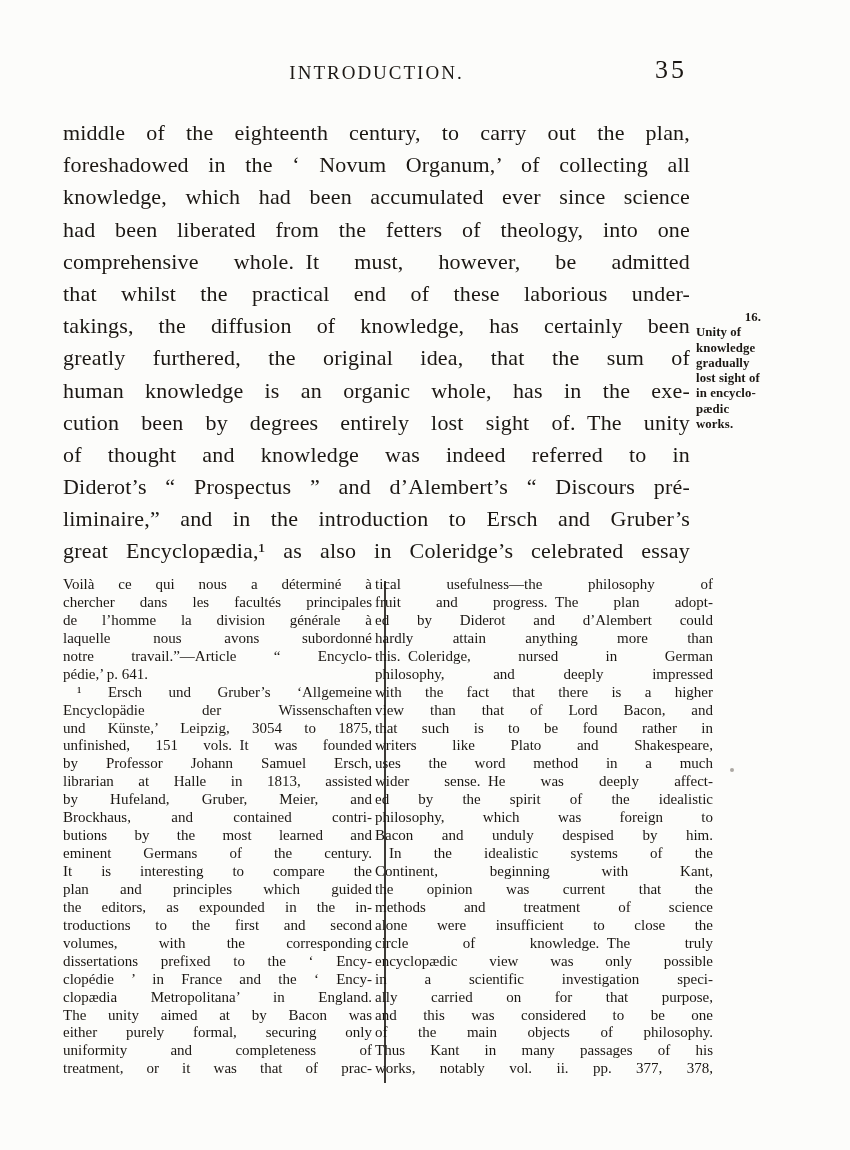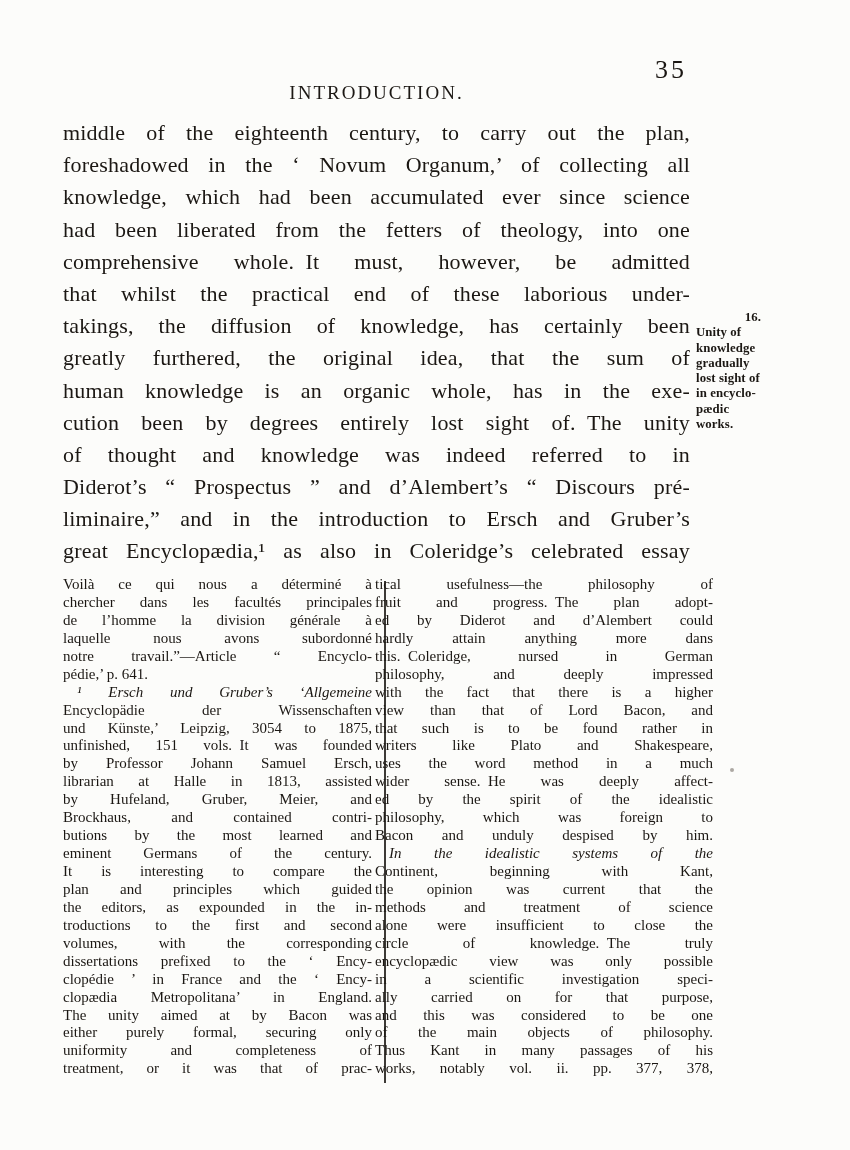--- a/index.html
+++ b/index.html
@@ -4,21 +4,21 @@
 <style>
   :root { --ink:#1b1713; --paper:#fcfcfa; }
   html,body { margin:0; padding:0; background:#e8e8e6; }
   .page {
     position:relative; width:850px; height:1150px; margin:0 auto;
     background:var(--paper); color:var(--ink); overflow:hidden;
     font-family:"Liberation Serif","DejaVu Serif",serif;
   }
   .running-head {
     position:absolute; left:63px; top:62px; width:627px;
-    text-align:center; font-size:19px; letter-spacing:2px; font-weight:400;margin-top:20px;
+    text-align:center; font-size:19px; letter-spacing:2px; font-weight:400;
   }
   .page-number {
     position:absolute; left:655px; top:55px; width:45px;
     font-size:26px; letter-spacing:3px; font-weight:400;
   }
   .body-text {
     position:absolute; left:63px; top:117px; width:627px;
     font-size:22px; letter-spacing:0.2px;
   }
   .body-text .line {
@@ -30,21 +30,21 @@
     font-size:12.8px; line-height:15.3px; font-weight:bold; letter-spacing:0.1px;
   }
   .margin-note .note-number { padding-left:22px;text-align:center; }
   .footnotes { position:absolute; top:576px; font-size:15px; }
   .fn-left  { left:63px;  width:309px; }
   .fn-right { left:375px; width:338px; }
   .footnotes .line {
     line-height:17.95px; height:17.95px; text-align:justify;
     text-align-last:justify; text-justify:inter-word; white-space:nowrap;
   }
-  .footnotes .line.indent { text-indent:14px;font-style:italic; }
+  .footnotes .line.indent { text-indent:14px; }
   .footnotes .line.end { text-align-last:left; }
   .column-rule {
     position:absolute; left:384px; top:581px; width:2px; height:502px;
     background:var(--ink); opacity:0.85;
   }
   .ink-speck {
     position:absolute; left:730px; top:768px; width:4px; height:4px;
     border-radius:50%; background:#8a857e; opacity:0.7;
   }
 </style>
@@ -116,21 +116,21 @@
       <div class="line">uniformity and completeness of</div>
       <div class="line">treatment, or it was that of prac-</div>
     </div>
 
   <div class="column-rule"></div>
 
   <div class="footnotes fn-right">
       <div class="line">tical usefulness—the philosophy of</div>
       <div class="line">fruit and progress. The plan adopt-</div>
       <div class="line">ed by Diderot and d’Alembert could</div>
-      <div class="line">hardly attain anything more dans</div>
+      <div class="line">hardly attain anything more than</div>
       <div class="line">this. Coleridge, nursed in German</div>
       <div class="line">philosophy, and deeply impressed</div>
       <div class="line">with the fact that there is a higher</div>
       <div class="line">view than that of Lord Bacon, and</div>
       <div class="line">that such is to be found rather in</div>
       <div class="line">writers like Plato and Shakespeare,</div>
       <div class="line">uses the word method in a much</div>
       <div class="line">wider sense. He was deeply affect-</div>
       <div class="line">ed by the spirit of the idealistic</div>
       <div class="line">philosophy, which was foreign to</div>

